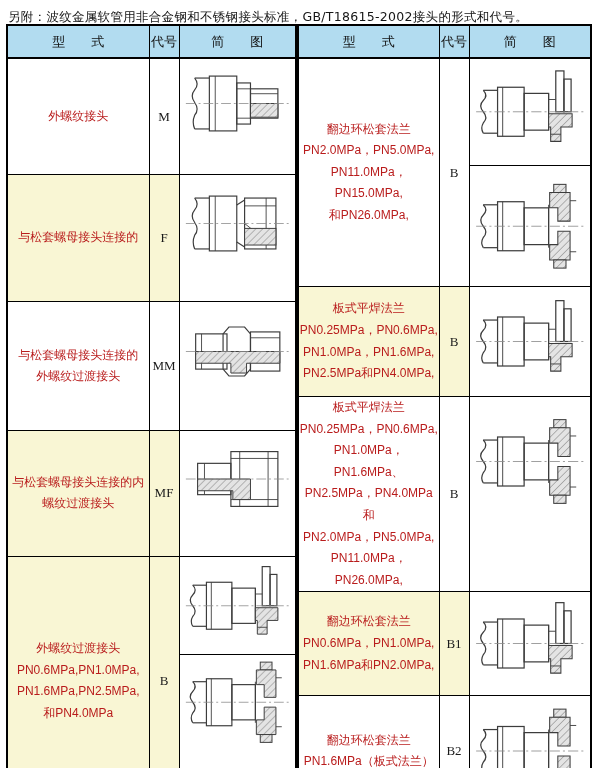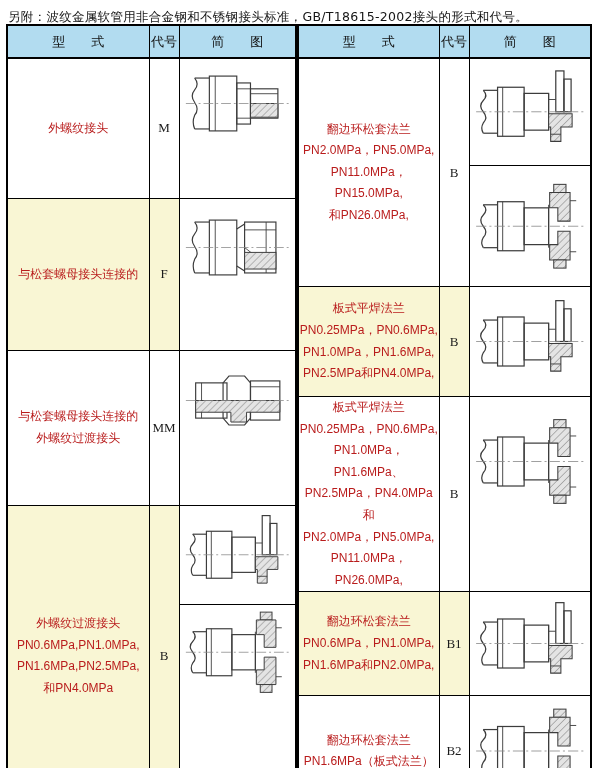--- a/index.html
+++ b/index.html
@@ -164,20 +164,42 @@
                     <polygon class="ln" points="50,20 66,20 72,27 72,63 66,70 50,70 44,63 44,27"></polygon>
                     <rect class="ln" x="72" y="25" width="30" height="40"></rect>
                     <line class="lt" x1="72" y1="31" x2="102" y2="31"></line>
                     <polygon class="hx" points="16,45 102,45 102,57 68,57 68,67 52,67 52,57 16,57"></polygon>
                     <line class="cl" x1="6" y1="45" x2="112" y2="45"></line>
                   </svg>
                 </div>
               </div>
             </td>
           </tr>
+          <tr class="hl" style="height: 97px;">
+            <td class="type-cell">与松套螺母接头连接的内
+螺纹过渡接头</td>
+            <td class="code-cell">MF</td>
+            <td class="diagram-cell">
+              <div class="dstack" style="height: 96px;">
+                <div class="dsub" style="height: 100%;">
+                  <svg viewBox="0 0 118 90" preserveAspectRatio="xMidYMid meet">
+                    <rect class="ln" x="18" y="29" width="34" height="32"></rect>
+                    <line class="lt" x1="25" y1="29" x2="25" y2="61"></line>
+                    <rect class="ln" x="52" y="17" width="48" height="56"></rect>
+                    <line class="lt" x1="61" y1="17" x2="61" y2="73"></line>
+                    <line class="lt" x1="90" y1="17" x2="90" y2="73"></line>
+                    <line class="lt" x1="52" y1="24" x2="100" y2="24"></line>
+                    <line class="lt" x1="52" y1="66" x2="100" y2="66"></line>
+                    <polygon class="hx" points="18,45 72,45 72,66 54,66 54,57 18,57"></polygon>
+                    <line class="cl" x1="6" y1="45" x2="112" y2="45"></line>
+                  </svg>
+                </div>
+              </div>
+            </td>
+          </tr>
           <tr class="hl" style="height: 194px;">
             <td class="type-cell">外螺纹过渡接头
 PN0.6MPa,PN1.0MPa,
 PN1.6MPa,PN2.5MPa,
 和PN4.0MPa</td>
             <td class="code-cell">B</td>
             <td class="diagram-cell">
               <div class="dstack" style="height: 193px;">
                 <div class="dsub" style="height: 98px;">
                   <svg viewBox="0 0 118 90" preserveAspectRatio="xMidYMid meet">

